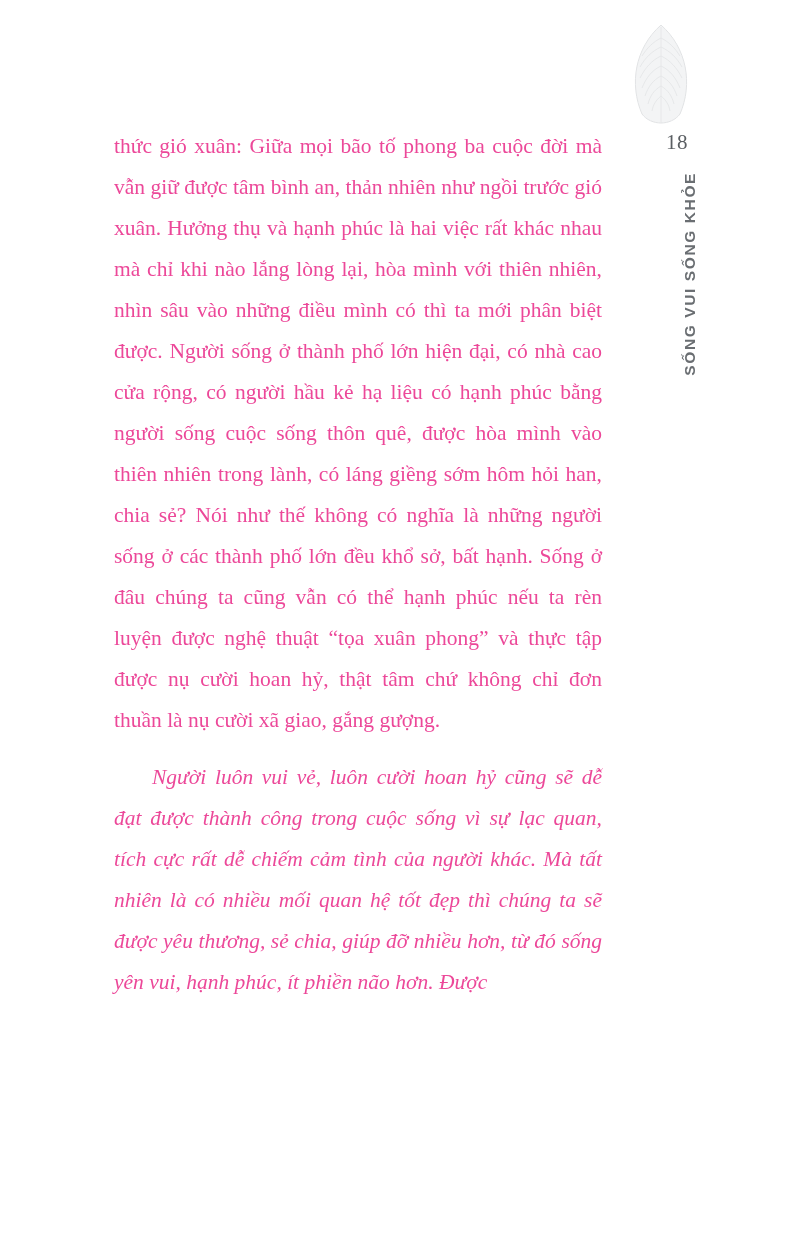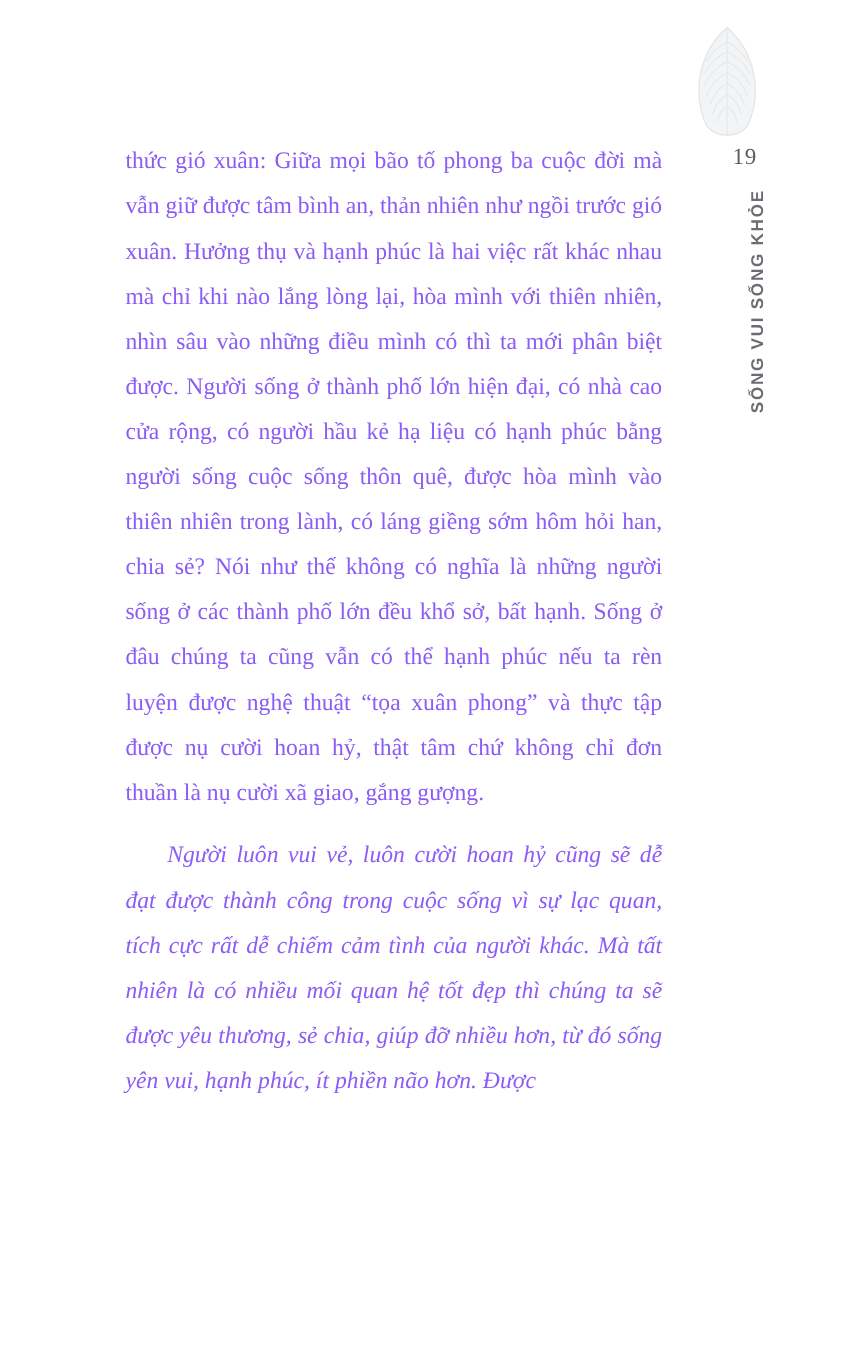--- a/index.html
+++ b/index.html
@@ -65,21 +65,21 @@
     position: absolute;
     left: 114px;
     top: 126px;
     width: 488px;
   }
 
   .para {
     margin: 0;
     font-size: 21.5px;
     line-height: 41px;
-    color: #8b5cf6;
+    color: #ec4899;
     text-align: justify;
     text-justify: inter-word;
     font-family: "Liberation Serif", serif;
   }
   .para + .para {
     margin-top: 16px;
     font-style: italic;
   }
   .para.indent {
     text-indent: 38px;
@@ -106,21 +106,21 @@
         <path d="M46 25 C55 29 62 36 67 45"></path>
         <path d="M46 34 C55 38 62 46 67 56"></path>
         <path d="M46 44 C55 48 61 56 65 66"></path>
         <path d="M46 54 C54 58 59 65 62 74"></path>
         <path d="M46 64 C53 68 57 74 59 82"></path>
         <path d="M46 74 C51 78 54 83 55 89"></path>
       </g>
     </svg>
   </div>
 
-  <div class="page-number">19</div>
+  <div class="page-number">18</div>
 
   <div class="running-head">SỐNG VUI SỐNG KHỎE</div>
 
   <div class="text-column">
     <p class="para">thức gió xuân: Giữa mọi bão tố phong ba cuộc đời mà vẫn giữ được tâm bình an, thản nhiên như ngồi trước gió xuân. Hưởng thụ và hạnh phúc là hai việc rất khác nhau mà chỉ khi nào lắng lòng lại, hòa mình với thiên nhiên, nhìn sâu vào những điều mình có thì ta mới phân biệt được. Người sống ở thành phố lớn hiện đại, có nhà cao cửa rộng, có người hầu kẻ hạ liệu có hạnh phúc bằng người sống cuộc sống thôn quê, được hòa mình vào thiên nhiên trong lành, có láng giềng sớm hôm hỏi han, chia sẻ? Nói như thế không có nghĩa là những người sống ở các thành phố lớn đều khổ sở, bất hạnh. Sống ở đâu chúng ta cũng vẫn có thể hạnh phúc nếu ta rèn luyện được nghệ thuật “tọa xuân phong” và thực tập được nụ cười hoan hỷ, thật tâm chứ không chỉ đơn thuần là nụ cười xã giao, gắng gượng.</p>
     <p class="para indent">Người luôn vui vẻ, luôn cười hoan hỷ cũng sẽ dễ đạt được thành công trong cuộc sống vì sự lạc quan, tích cực rất dễ chiếm cảm tình của người khác. Mà tất nhiên là có nhiều mối quan hệ tốt đẹp thì chúng ta sẽ được yêu thương, sẻ chia, giúp đỡ nhiều hơn, từ đó sống yên vui, hạnh phúc, ít phiền não hơn. Được</p>
   </div>
 
 </div>
 

